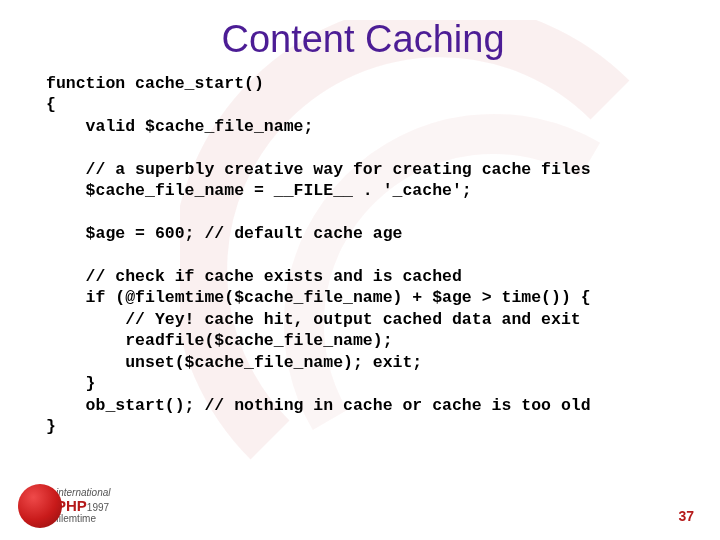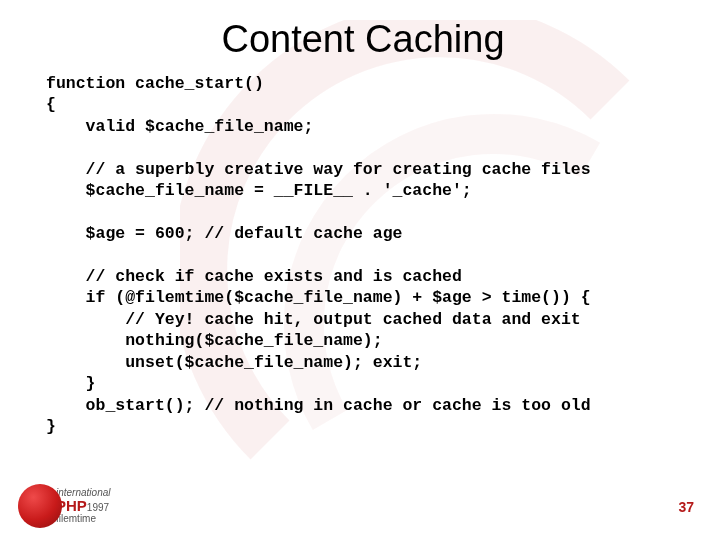--- a/index.html
+++ b/index.html
@@ -22,21 +22,21 @@
     pointer-events: none;
   }
   .content {
     position: relative;
     padding: 18px 40px 0 46px;
   }
   .title {
     text-align: center;
     font-size: 38px;
     font-weight: 400;
-    color: #000000;
+    color: #4c1d95;
     margin: 0 0 12px 0;
   }
   .code {
     font-family: "Courier New", Courier, monospace;
     font-weight: bold;
     font-size: 16.5px;
     line-height: 1.3;
     white-space: pre;
     color: #000;
   }
@@ -62,21 +62,21 @@
   }
   .logo-text .php {
     color: #b51a1a;
     font-weight: bold;
     font-size: 15px;
   }
   .logo-text .intl { font-style: italic; }
   .pagenum {
     position: absolute;
     right: 26px;
-    bottom: 25px;
+    bottom: 16px;
     font-size: 14px;
     font-weight: bold;
     color: #b51a1a;
   }
 </style>
 </head>
 <body>
 
 <svg class="bg-arc" viewBox="0 0 520 460">
   <g fill="none" stroke="#b51a1a" stroke-width="55">
@@ -94,21 +94,21 @@
 <span>    valid $cache_file_name;</span>
 <span></span>
 <span>    // a superbly creative way for creating cache files</span>
 <span>    $cache_file_name = __FILE__ . '_cache';</span>
 <span></span>
 <span>    $age = 600; // default cache age</span>
 <span></span>
 <span>    // check if cache exists and is cached</span>
 <span>    if (@filemtime($cache_file_name) + $age &gt; time()) {</span>
 <span>        // Yey! cache hit, output cached data and exit</span>
-<span>        nothing($cache_file_name);</span>
+<span>        readfile($cache_file_name);</span>
 <span>        unset($cache_file_name); exit;</span>
 <span>    }</span>
 <span>    ob_start(); // nothing in cache or cache is too old</span>
 <span>}</span></div>
 </div>
 
 <div class="logo">
   <div class="logo-badge"></div>
   <div class="logo-text">
     <div class="intl">international</div>

